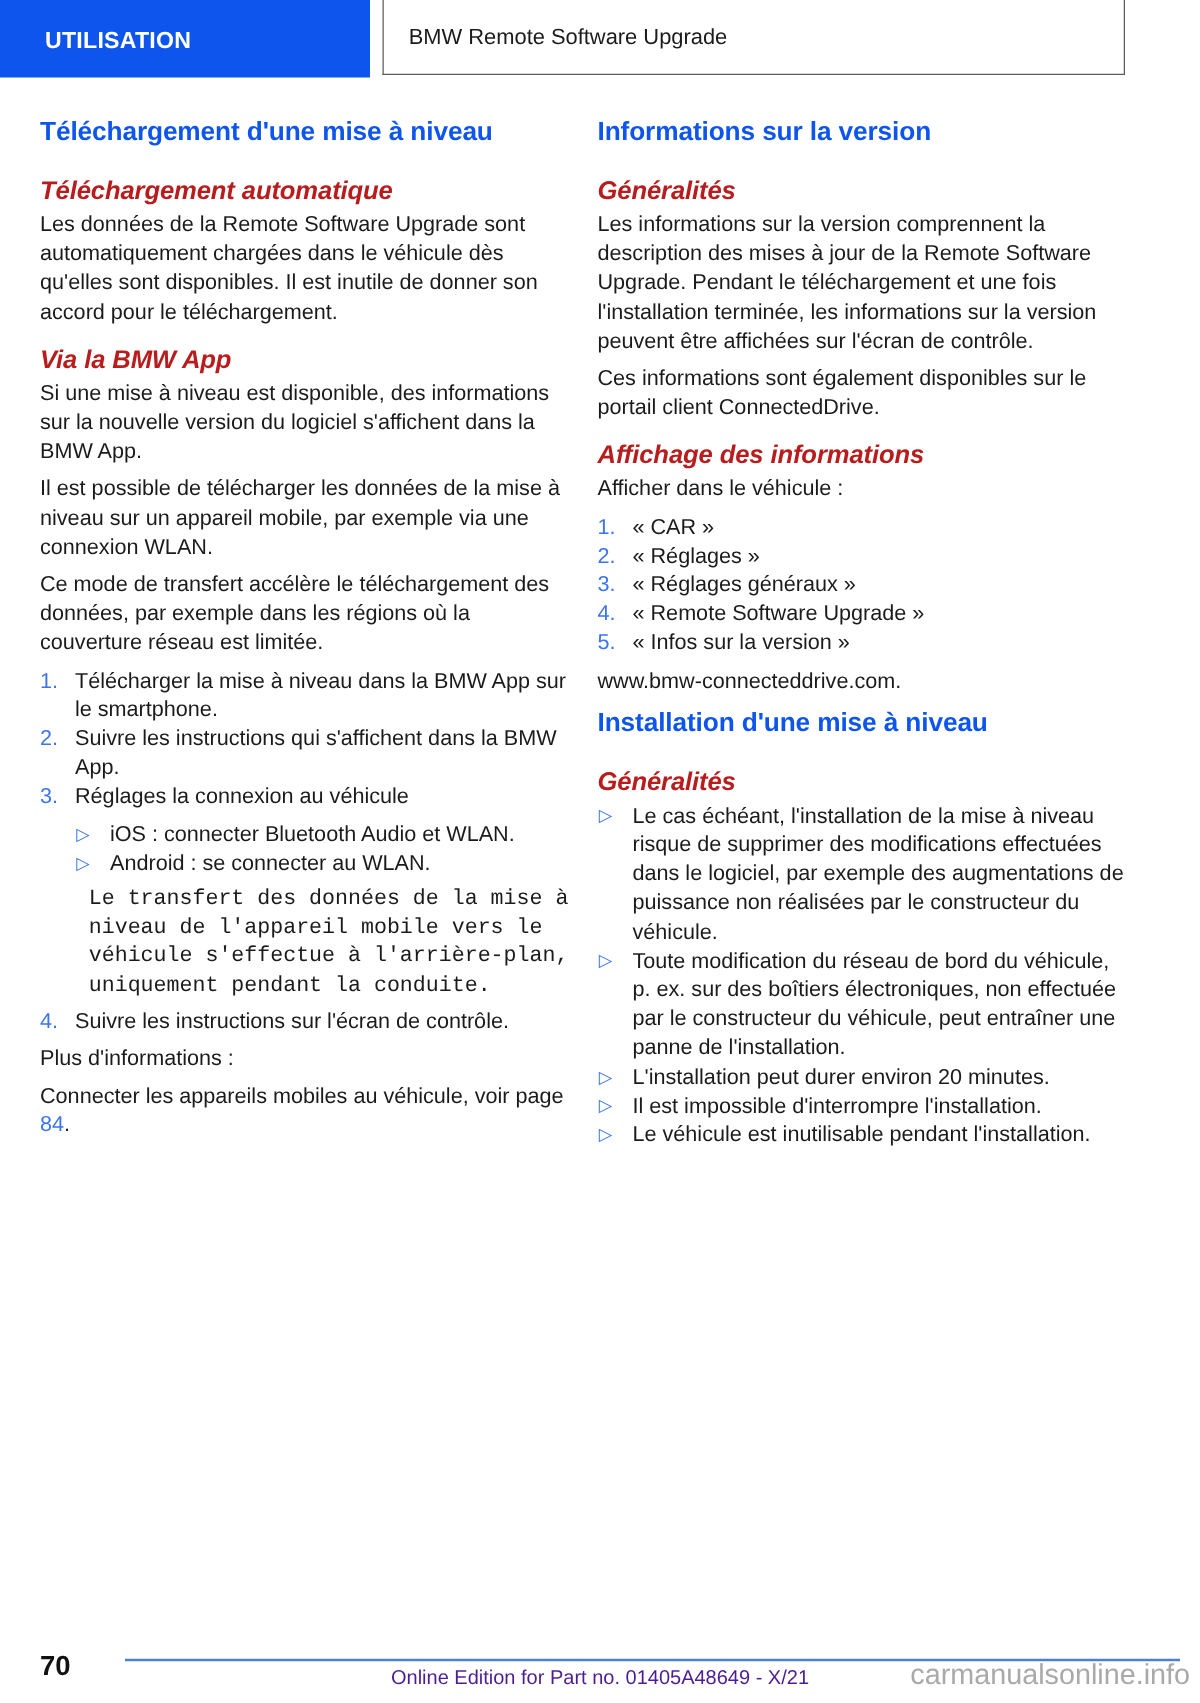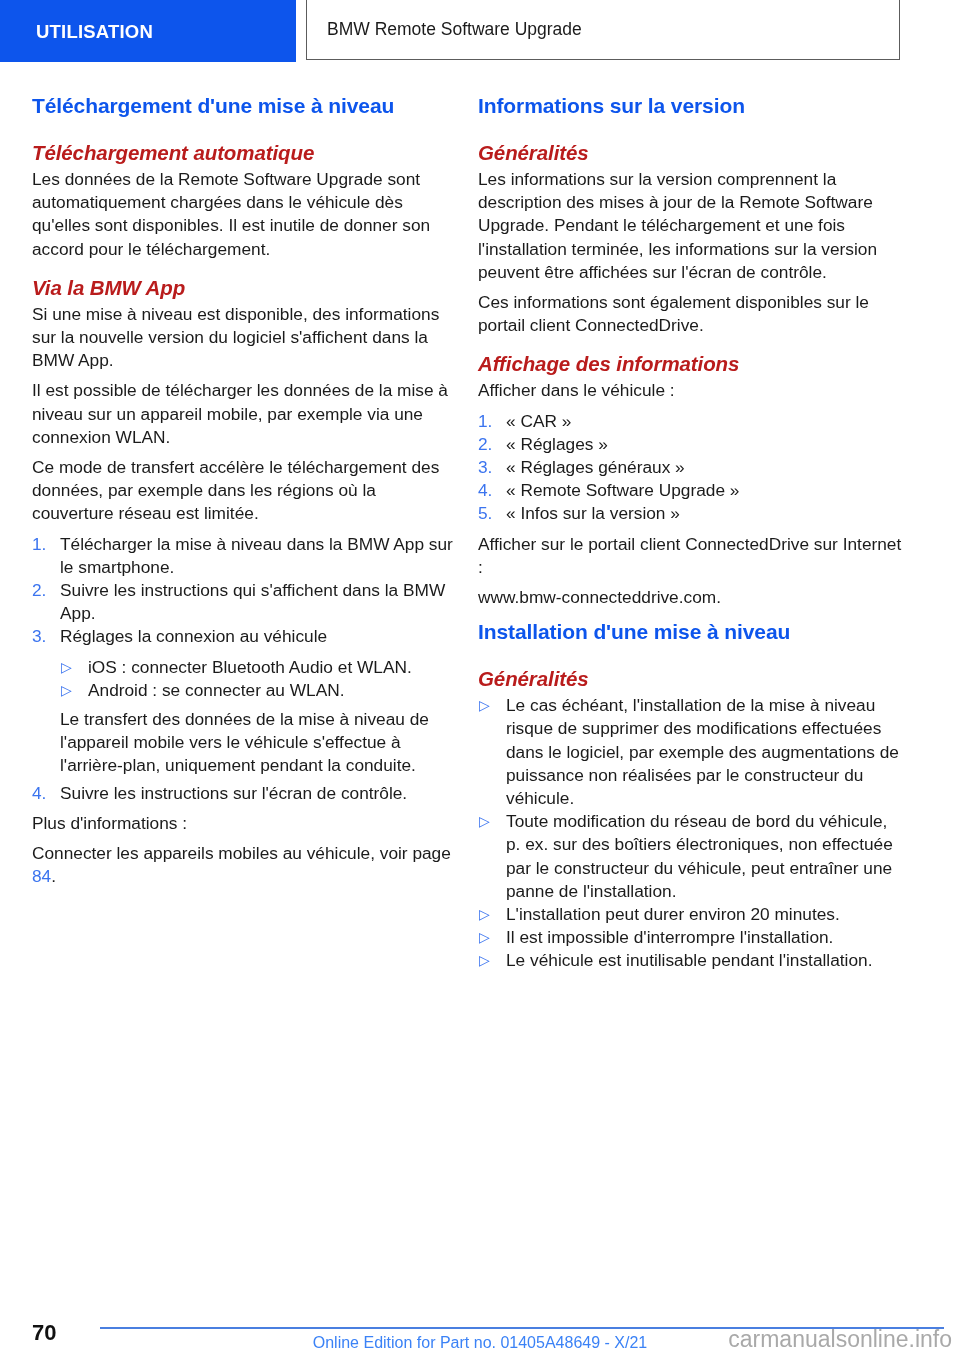--- a/index.html
+++ b/index.html
@@ -146,21 +146,22 @@
     color: #3b74ef;
     font-size: 14px;
     line-height: 23.2px;
   }
   ul.tri.indented {
     margin-left: 28px;
   }
   .sub-note {
     font-size: 17.3px;
     line-height: 23.2px;
-    margin: 0 0 4px 28px;
+    margin: 0 0 4px 39px;
+    font-family: Liberation Mono, monospace;
   }
 
   
   .footer {
     position: absolute;
     left: 0;
     bottom: 0;
     width: 960px;
     height: 82px;
   }
@@ -182,21 +183,21 @@
     height: 2.2px;
     background: #4a7fe0;
   }
   .footer-text {
     position: absolute;
     left: 0;
     top: 53px;
     width: 960px;
     text-align: center;
     font-size: 16px;
-    color: #3b82f6;
+    color: #4c1d95;
     line-height: 1.2;
   }
   .watermark {
     position: absolute;
     right: 8px;
     top: 1328px;
     font-size: 23px;
     color: #a9a9a9;
     letter-spacing: 0px;
     line-height: 1;
@@ -295,21 +296,20 @@
       <li>
         <span class="num">4.</span>
         <span>« Remote Software Upgrade »</span>
       </li>
       <li>
         <span class="num">5.</span>
         <span>« Infos sur la version »</span>
       </li>
     </ol>
 
-    <p class="body">Afficher sur le portail client ConnectedDrive sur Internet :</p>
     <p class="body">www.bmw-connecteddrive.com.</p>
 
     <h1 class="sec">Installation d'une mise à niveau</h1>
 
     <h2 class="sub">Généralités</h2>
 
     <ul class="tri">
       <li>
         <span class="tri-mark">▷</span>
         <span>Le cas échéant, l'installation de la mise à niveau risque de supprimer des modifications effectuées dans le logiciel, par exemple des augmentations de puissance non réalisées par le constructeur du véhicule.</span>

